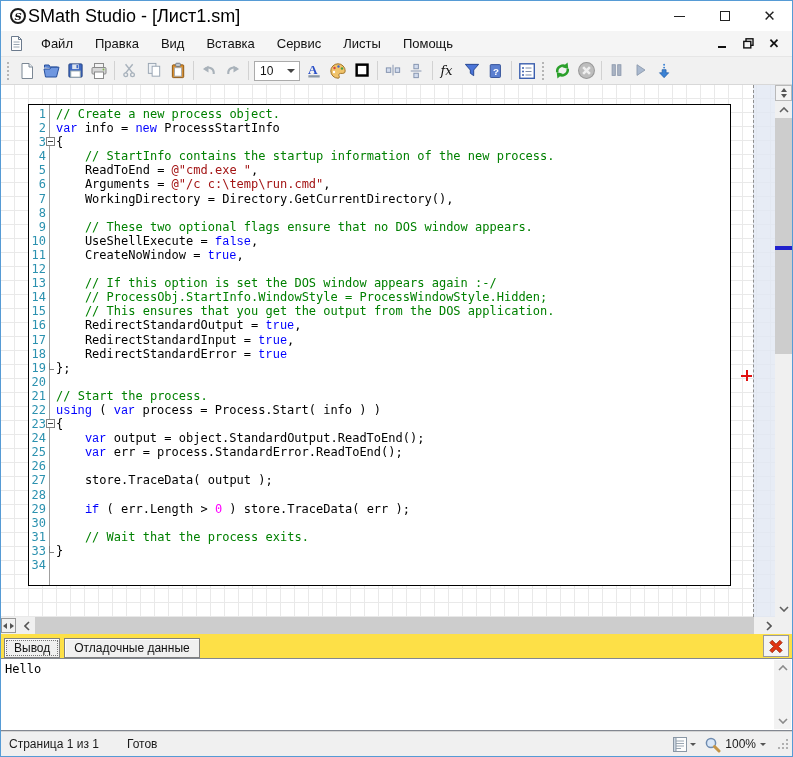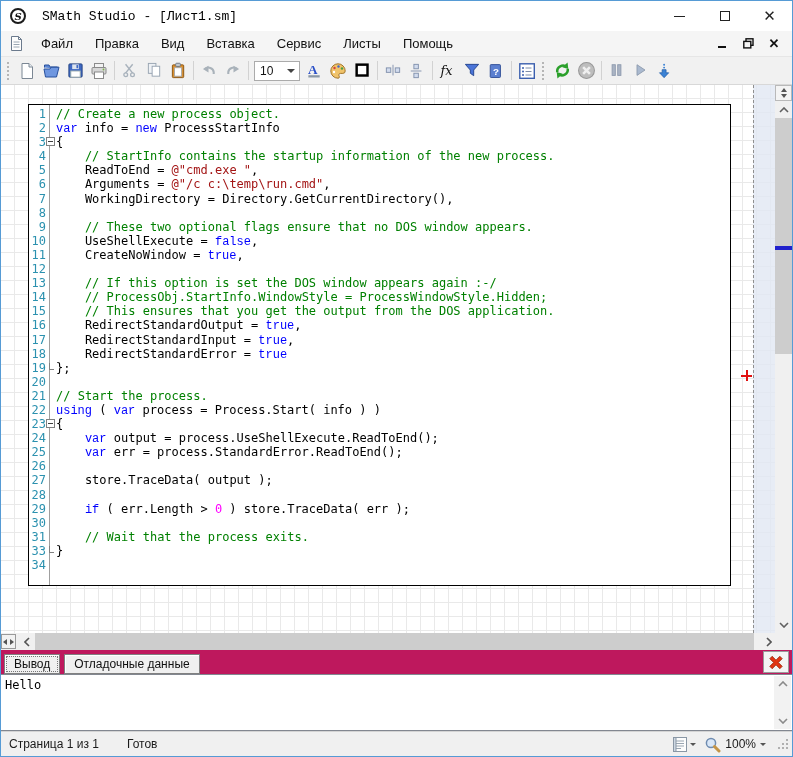--- a/index.html
+++ b/index.html
@@ -7,21 +7,21 @@
   body { font-family: "Liberation Sans", sans-serif; }
   .window {
     width: 793px; height: 757px; background:#fff;
     border: 1px solid #569bd5; position: relative; overflow: hidden;
     display: flex; flex-direction: column;
   }
   
   .titlebar { height:30px; flex:none; background:#fff; display:flex; align-items:center; padding-left:9px; }
   .app-icon { width:16px; height:16px; border:2px solid #1b1b1b; border-radius:50%;
     display:flex; align-items:center; justify-content:center; font: italic bold 10px "DejaVu Serif", serif; color:#111; flex:none;}
-  .title-text { font-size:13px; color:#000; margin-left:16px; flex:1; white-space:nowrap;font-family:Liberation Mono, monospace; }
+  .title-text { font-size:18px; color:#000; margin-left:2px; flex:1; white-space:nowrap; }
   .win-btns { display:flex; height:100%; }
   .win-btn { width:45px; height:100%; display:flex; align-items:center; justify-content:center; color:#222; }
   .glyph-min { width:11px; height:1px; background:#222; }
   .glyph-max { width:10px; height:10px; border:1px solid #222; background:transparent; }
   .glyph-close { font-size:15px; line-height:1; font-family:"DejaVu Sans",sans-serif; }
   
   .menubar { height:26px; flex:none; background:#f5f5f5; display:flex; align-items:center; border-bottom:1px solid #e6e6e6; }
   .doc-icon { margin:0 6px 0 8px; flex:none; display:flex; }
   .menu-item { padding:0 11px; font-size:13px; color:#111; height:100%; display:flex; align-items:center; }
   .menubar .spacer { flex:1; }
@@ -80,27 +80,27 @@
   .hscroll { height:17px; flex:none; background:#f0f0f0; display:flex; align-items:center; }
   .hs-split { width:15px; height:15px; border:1px solid #999; background:#f2f2f2; margin-right:2px; display:flex; align-items:center; justify-content:center; gap:1px; flex:none; }
   .hs-split i { display:block; width:1px; height:9px; background:#777; }
   .tri-l { width:0; height:0; border:3px solid transparent; border-right:4px solid #555; }
   .tri-r { width:0; height:0; border:3px solid transparent; border-left:4px solid #555; }
   .hs-arrow { width:17px; height:17px; display:flex; align-items:center; justify-content:center; flex:none; color:#555; }
   .hs-thumb { flex:1; height:17px; background:#cdcdcd; }
   .hs-gap-r { width:15px; flex:none; }
   .hs-gap-m { width:6px; flex:none; }
   
-  .tabsrow { height:24px; flex:none; background:#be185d; display:flex; align-items:flex-end; padding:2px 3px 0 3px; position:relative; }
+  .tabsrow { height:24px; flex:none; background:#fde047; display:flex; align-items:flex-end; padding:2px 3px 0 3px; position:relative; }
   .tab { height:20px; padding:0 9px; margin-right:4px; font-size:12px; color:#111; display:flex; align-items:center;
     background:#f0f0f0; border:1px solid #808080; box-shadow: inset 1px 1px 0 #fff; }
   .tab.active { outline:1px dotted #777; outline-offset:-3px; }
   .panel-close { position:absolute; right:3px; top:1px; width:26px; height:22px; border:1px solid #9a9a9a; background:#f4f4f4; display:flex; align-items:center; justify-content:center; }
   
-  .output { height:57px; flex:none; background:#fff; border:1px solid #828790; border-left:none; border-right:none; position:relative;
+  .output { height:73px; flex:none; background:#fff; border:1px solid #828790; border-left:none; border-right:none; position:relative;
     font-family:"DejaVu Sans Mono", monospace; font-size:12px; color:#000; }
   .output .text { padding:3px 4px; white-space:pre; }
   .out-scroll { position:absolute; top:1px; right:1px; bottom:1px; width:17px; background:#f2f2f2; }
   .out-arrow { position:absolute; left:0; width:17px; height:16px; display:flex; align-items:center; justify-content:center; color:#8a8a8a; }
   .out-arrow.up { top:0; } .out-arrow.down { bottom:0; }
   
   .statusbar { height:25px; flex:none; background:#f0f0f0; border-top:1px solid #d4d4d4; display:flex; align-items:center; padding:0 4px 0 8px; font-size:12px; color:#1a1a1a; }
   .status-ready { margin-left:28px; }
   .statusbar .spacer { flex:1; }
   .sb-caret { width:0; height:0; border:3.5px solid transparent; border-top-color:#555; margin:3px 4px 0 2px; }
@@ -402,21 +402,21 @@
           <div class="line"><span class="ln">14</span><span class="fold"></span><span class="code"><span class="seg-c">    // ProcessObj.StartInfo.WindowStyle = ProcessWindowStyle.Hidden;</span></span></div>
           <div class="line"><span class="ln">15</span><span class="fold"></span><span class="code"><span class="seg-c">    // This ensures that you get the output from the DOS application.</span></span></div>
           <div class="line"><span class="ln">16</span><span class="fold"></span><span class="code"><span>    RedirectStandardOutput = </span><span class="seg-k">true</span><span>,</span></span></div>
           <div class="line"><span class="ln">17</span><span class="fold"></span><span class="code"><span>    RedirectStandardInput = </span><span class="seg-k">true</span><span>,</span></span></div>
           <div class="line"><span class="ln">18</span><span class="fold"></span><span class="code"><span>    RedirectStandardError = </span><span class="seg-k">true</span></span></div>
           <div class="line"><span class="ln">19</span><span class="fold"><span class="fold-end"></span></span><span class="code"><span>};</span></span></div>
           <div class="line"><span class="ln">20</span><span class="fold"></span><span class="code"></span></div>
           <div class="line"><span class="ln">21</span><span class="fold"></span><span class="code"><span class="seg-c">// Start the process.</span></span></div>
           <div class="line"><span class="ln">22</span><span class="fold"></span><span class="code"><span class="seg-k">using</span><span> ( </span><span class="seg-k">var</span><span> process = Process.Start( info ) )</span></span></div>
           <div class="line"><span class="ln">23</span><span class="fold"><span class="fold-box"></span></span><span class="code"><span>{</span></span></div>
-          <div class="line"><span class="ln">24</span><span class="fold"></span><span class="code"><span>    </span><span class="seg-k">var</span><span> output = process.UseShellExecute.ReadToEnd();</span></span></div>
+          <div class="line"><span class="ln">24</span><span class="fold"></span><span class="code"><span>    </span><span class="seg-k">var</span><span> output = object.StandardOutput.ReadToEnd();</span></span></div>
           <div class="line"><span class="ln">25</span><span class="fold"></span><span class="code"><span>    </span><span class="seg-k">var</span><span> err = process.StandardError.ReadToEnd();</span></span></div>
           <div class="line"><span class="ln">26</span><span class="fold"></span><span class="code"></span></div>
           <div class="line"><span class="ln">27</span><span class="fold"></span><span class="code"><span>    store.TraceData( output );</span></span></div>
           <div class="line"><span class="ln">28</span><span class="fold"></span><span class="code"></span></div>
           <div class="line"><span class="ln">29</span><span class="fold"></span><span class="code"><span>    </span><span class="seg-k">if</span><span> ( err.Length &gt; </span><span class="seg-n">0</span><span> ) store.TraceData( err );</span></span></div>
           <div class="line"><span class="ln">30</span><span class="fold"></span><span class="code"></span></div>
           <div class="line"><span class="ln">31</span><span class="fold"></span><span class="code"><span class="seg-c">    // Wait that the process exits.</span></span></div>
           <div class="line"><span class="ln">33</span><span class="fold"><span class="fold-end"></span></span><span class="code"><span>}</span></span></div>
           <div class="line"><span class="ln">34</span><span class="fold"></span><span class="code"></span></div>
         </div>

